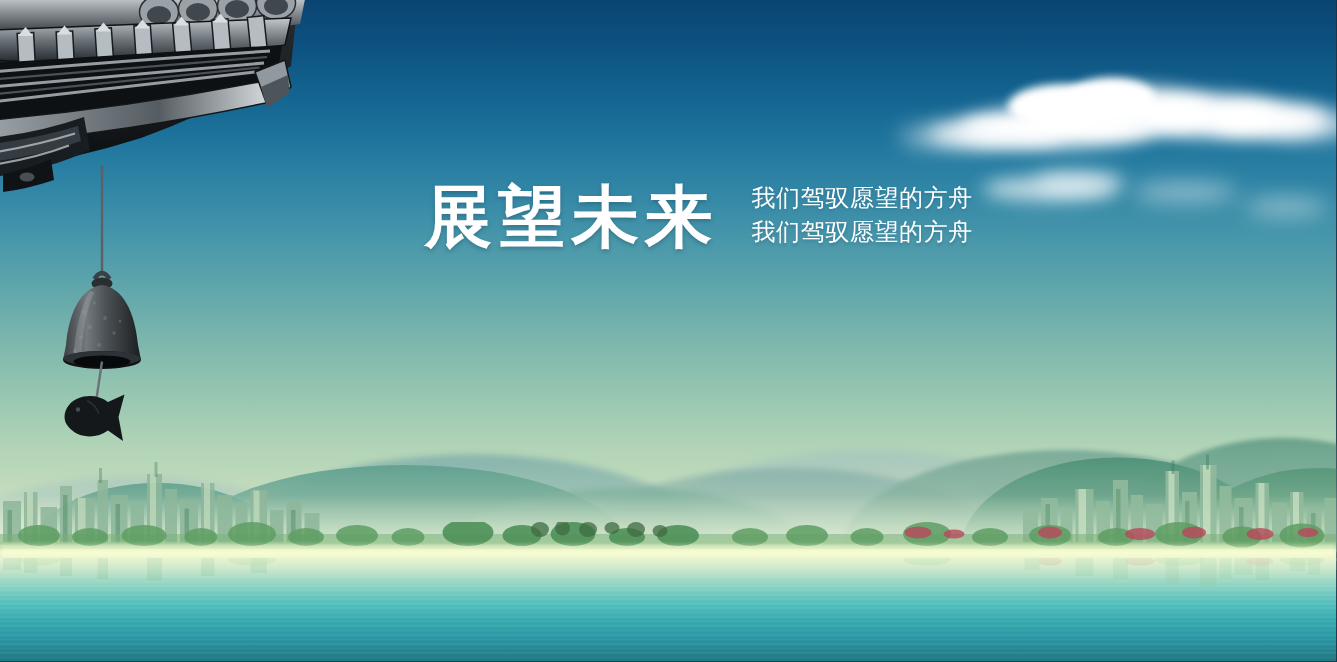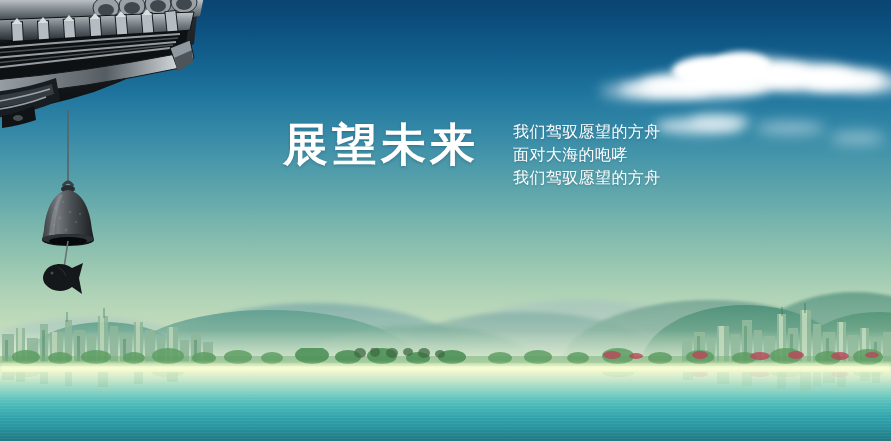--- a/index.html
+++ b/index.html
@@ -138,21 +138,20 @@
     line-height: 1;
     white-space: nowrap;
     text-shadow: 0 1px 3px rgba(20,60,80,0.35);
   }
 
   .poem {
     position: absolute;
     left: 501px;
     top: 120px;
     width: 230px;
-    margin-left: 12px;
   }
   .poem-line {
     font-size: 16px;
     line-height: 23px;
     color: #ffffff;
     letter-spacing: 0.4px;
     white-space: nowrap;
     text-shadow: 0 1px 2px rgba(30,70,90,0.30);
   }
 
@@ -560,17 +559,16 @@
         <circle cx="20" cy="163" r="1.5" fill="#5c6368" opacity="0.7"></circle>
         <path d="M26,157 Q32,160 34,166" stroke="#3a4045" stroke-width="1" fill="none" opacity="0.6"></path>
       </g>
     </svg>
   </div>
 
   <div class="title">展望未来</div>
 
   <div class="poem">
     <div class="poem-line">我们驾驭愿望的方舟</div>
-    <div class="poem-line">面对大海的咆哮</div>
     <div class="poem-line">我们驾驭愿望的方舟</div>
   </div>
 
 </div>
 
 </body></html>

